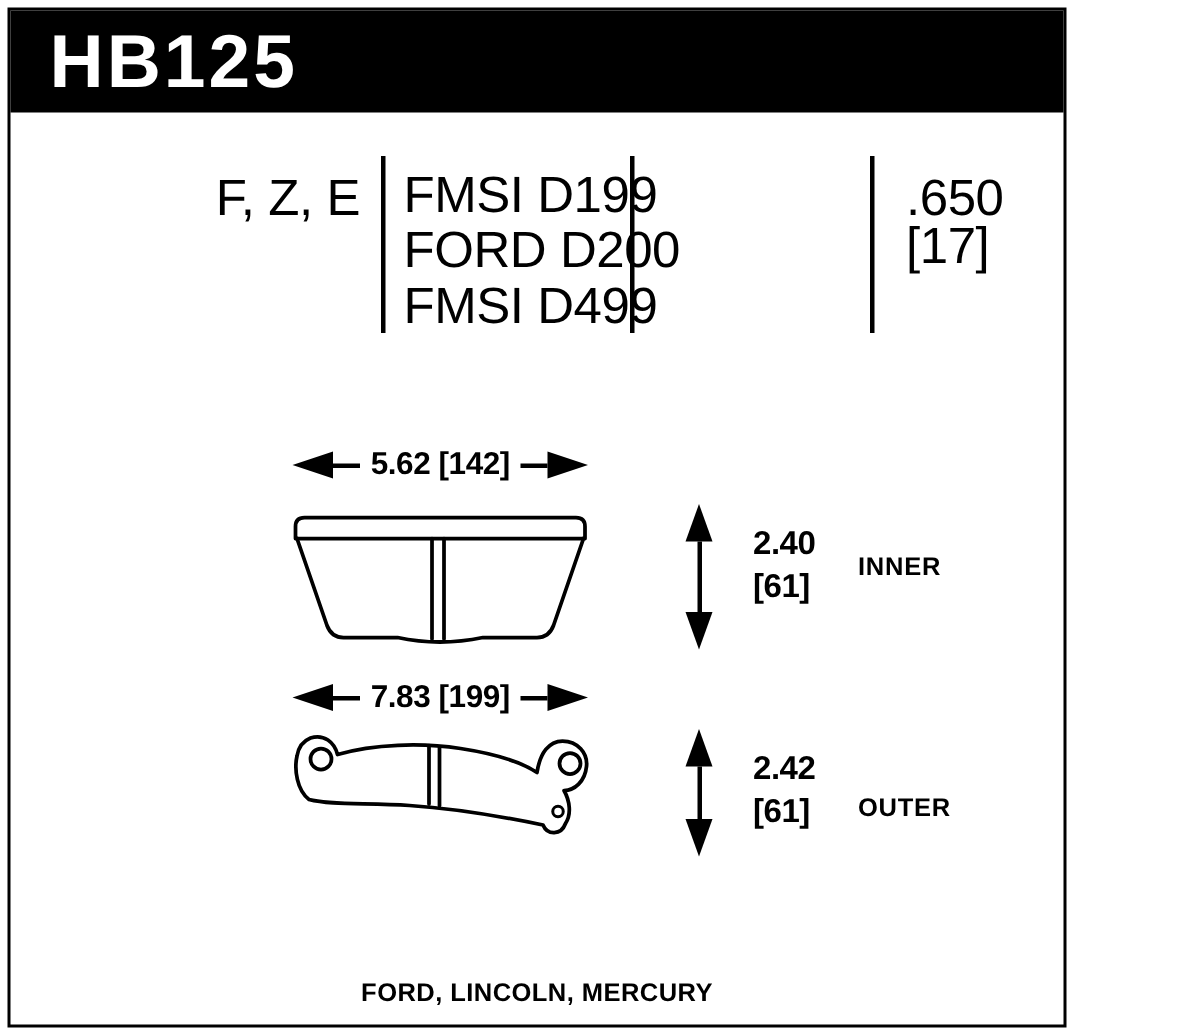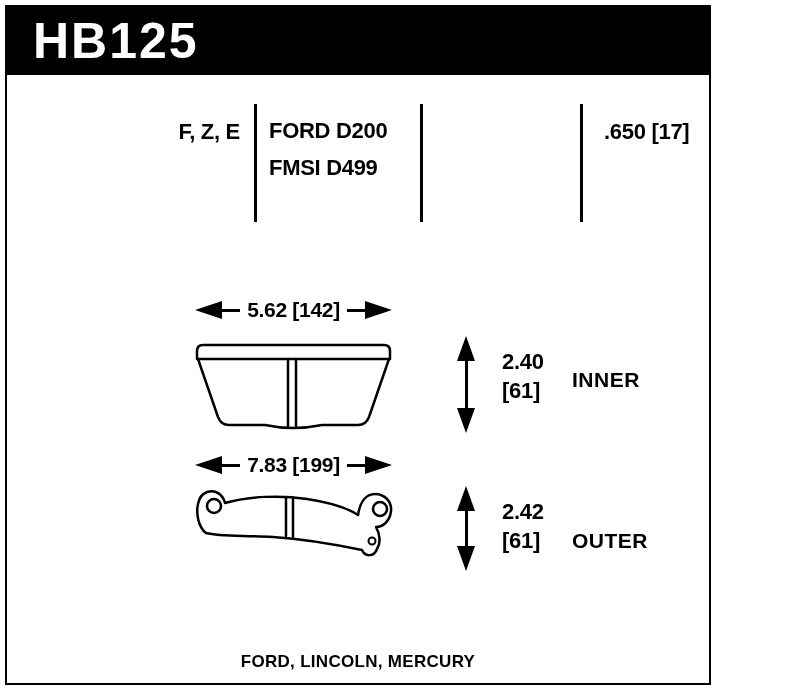--- a/index.html
+++ b/index.html
@@ -10,42 +10,42 @@
   }
   .frame { position:absolute; inset:5px; border:2px solid #000; pointer-events:none; }
   .topbar {
     position:absolute; left:7px; top:7px; right:7px; height:68px;
     background:#000; display:flex; align-items:center;
   }
   .part-no {
     color:#fff; font-size:50px; font-weight:700; letter-spacing:2px;
     margin-left:26px; line-height:1;
   }
-  .spec-text { position:absolute; font-weight:700; font-size:22px; letter-spacing:-0.3px; }
+  .spec-text { position:absolute; font-weight:400; font-size:34px; letter-spacing:-0.3px; }
   .compounds { left:50px; top:116px; width:190px; text-align:right; line-height:32px; }
   .fmsi { left:269px; top:112px; line-height:37px; }
   .thickness { left:604px; top:116px; line-height:32px; }
   .vdiv { position:absolute; top:104px; height:118px; width:3px; background:#000; }
   .d1 { left:254px; } .d2 { left:420px; } .d3 { left:580px; }
 
   
   .hdim { position:absolute; display:flex; align-items:center; height:26px; }
   .tri-left  { width:0; height:0; border-top:9px solid transparent; border-bottom:9px solid transparent; border-right:27px solid #000; }
   .tri-right { width:0; height:0; border-top:9px solid transparent; border-bottom:9px solid transparent; border-left:27px solid #000; }
   .dline { flex:1; height:3px; background:#000; }
   .dtext { padding:0 7px; font-size:21px; font-weight:700; white-space:nowrap; letter-spacing:-0.3px; }
 
   
   .vdim { position:absolute; width:20px; display:flex; flex-direction:column; align-items:center; }
   .tri-up   { width:0; height:0; border-left:9px solid transparent; border-right:9px solid transparent; border-bottom:25px solid #000; }
   .tri-down { width:0; height:0; border-left:9px solid transparent; border-right:9px solid transparent; border-top:25px solid #000; }
   .vline { width:3px; flex:1; background:#000; }
 
   .mtext { position:absolute; font-size:22px; font-weight:700; line-height:29px; letter-spacing:-0.3px; }
-  .side-label { position:absolute; font-size:21px; font-weight:700; letter-spacing:0.5px; }
+  .side-label { position:absolute; font-size:17px; font-weight:700; letter-spacing:0.5px; }
 
   .pad-svg { position:absolute; }
   .pad-svg path, .pad-svg circle, .pad-svg line { stroke:#000; fill:none; stroke-linejoin:round; stroke-linecap:round; }
 
   .apps {
     position:absolute; left:0; right:0; top:652px; text-align:center;
     font-size:17px; font-weight:700; letter-spacing:0.3px;
   }
 </style>
 </head>
@@ -54,20 +54,21 @@
 <div class="page">
   <div class="frame"></div>
 
   <header class="topbar">
     <span class="part-no">HB125</span>
   </header>
 
   <div class="spec-text compounds">F, Z, E</div>
   <div class="vdiv d1"></div>
   <div class="spec-text fmsi">
+    <div>FMSI D199</div>
     <div>FORD D200</div>
     <div>FMSI D499</div>
   </div>
   <div class="vdiv d2"></div>
   <div class="vdiv d3"></div>
   <div class="spec-text thickness">.650 [17]</div>
 
   <div class="hdim" style="left:195px; top:297px; width:197px;">
     <span class="tri-left"></span>
     <span class="dline"></span>

